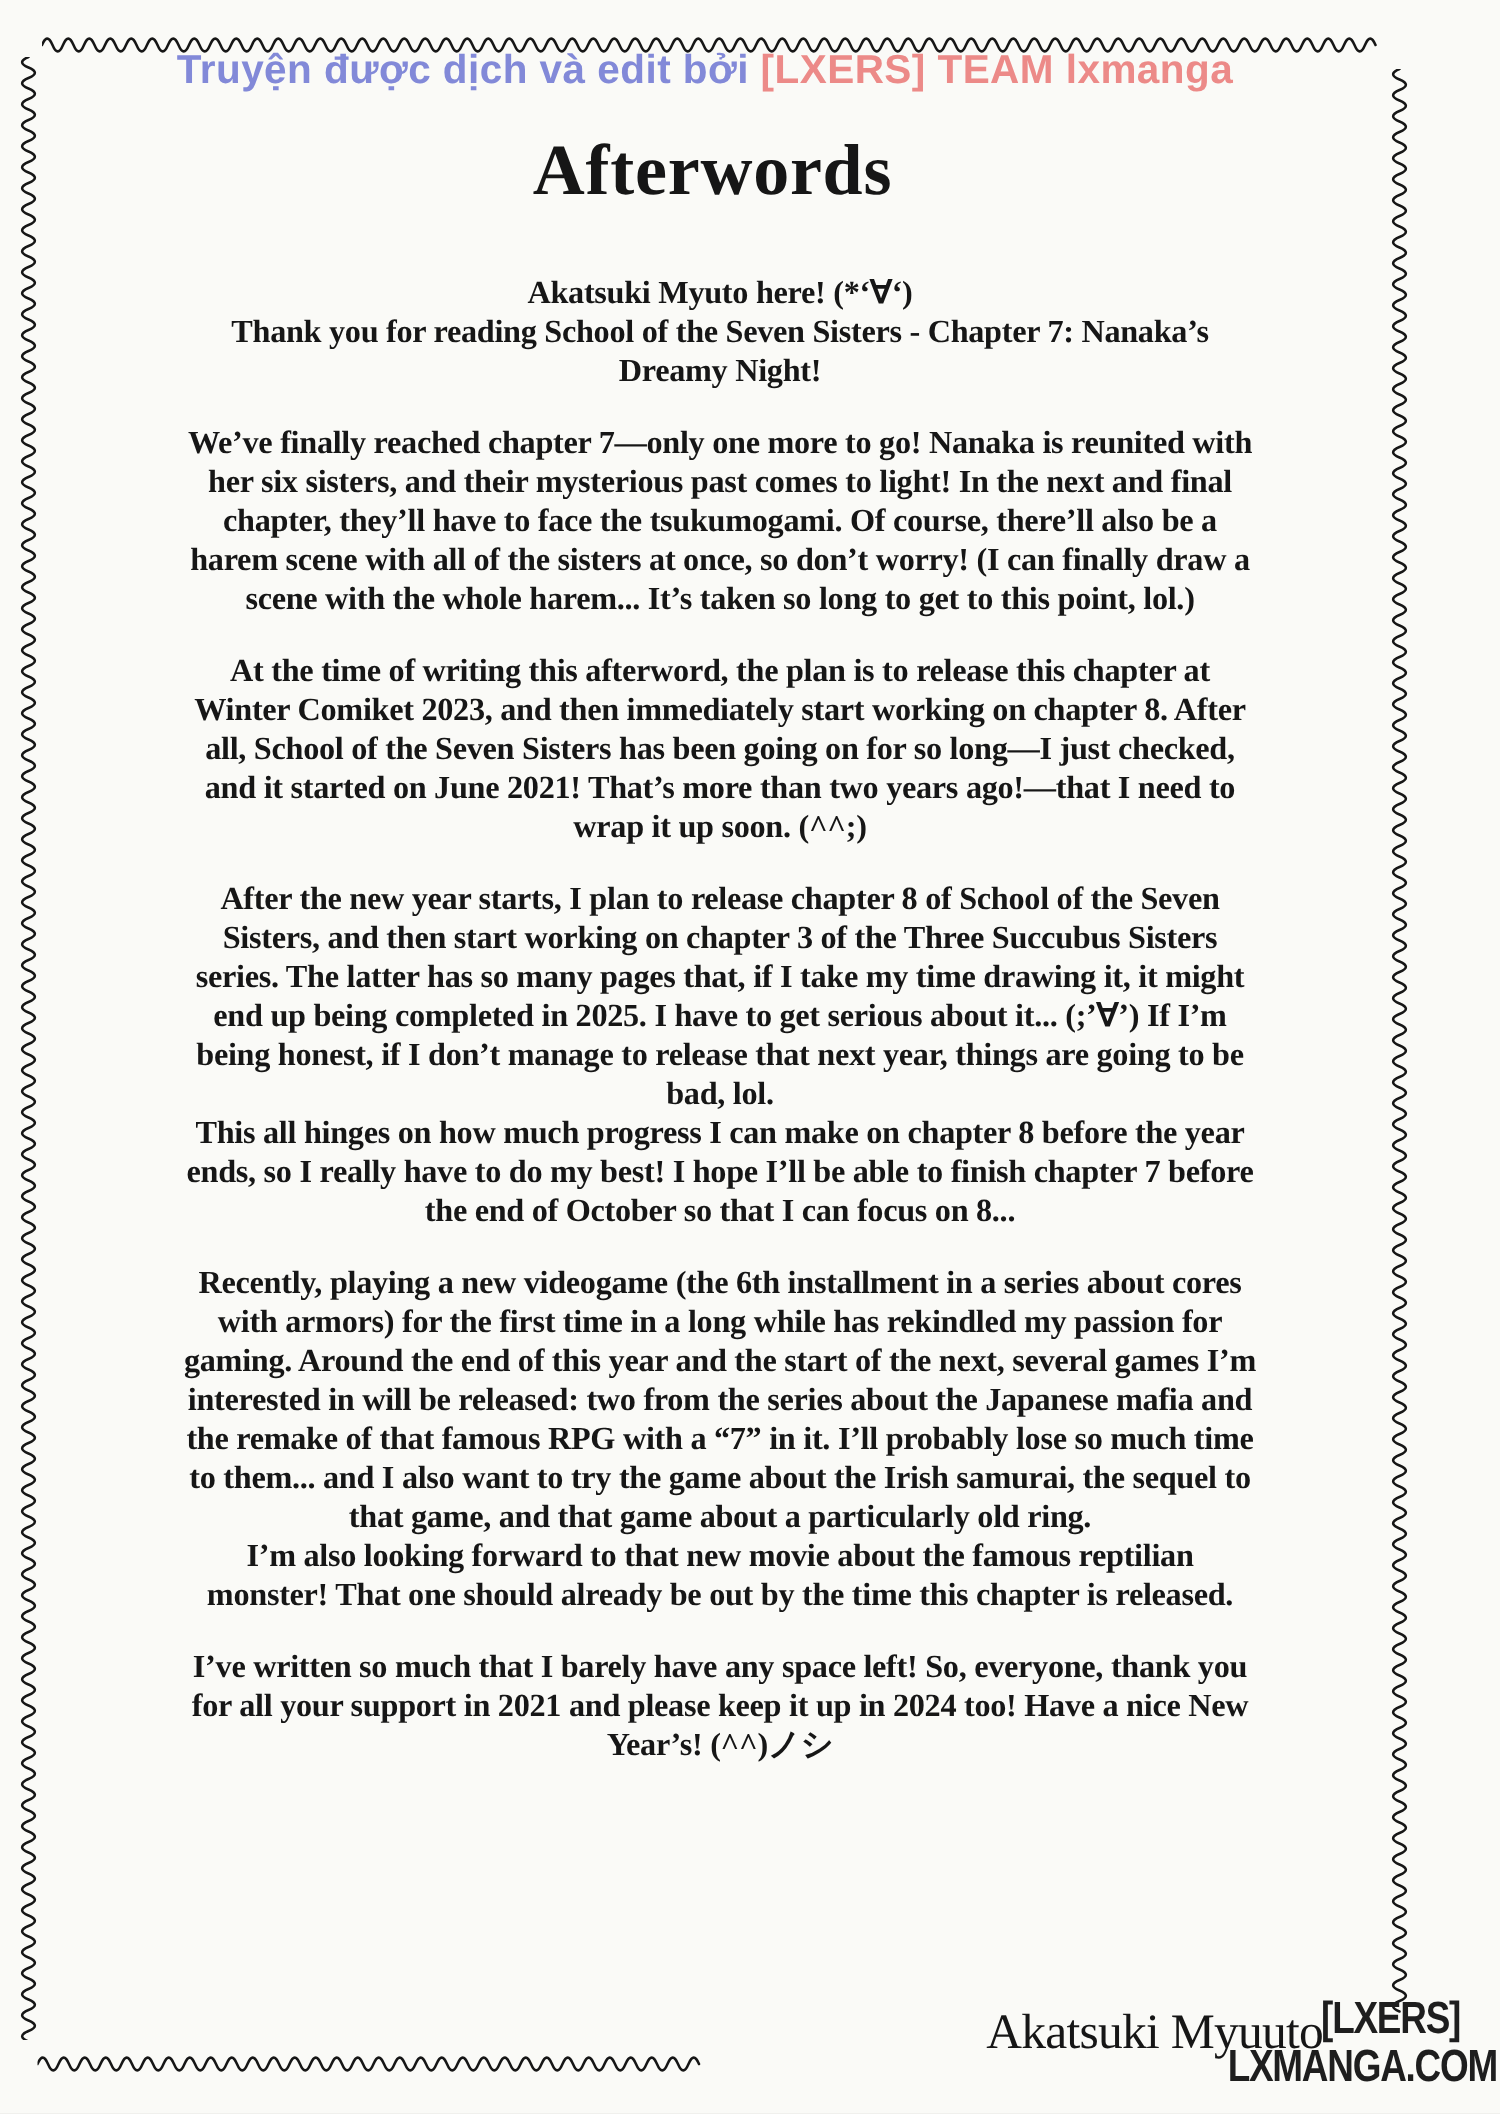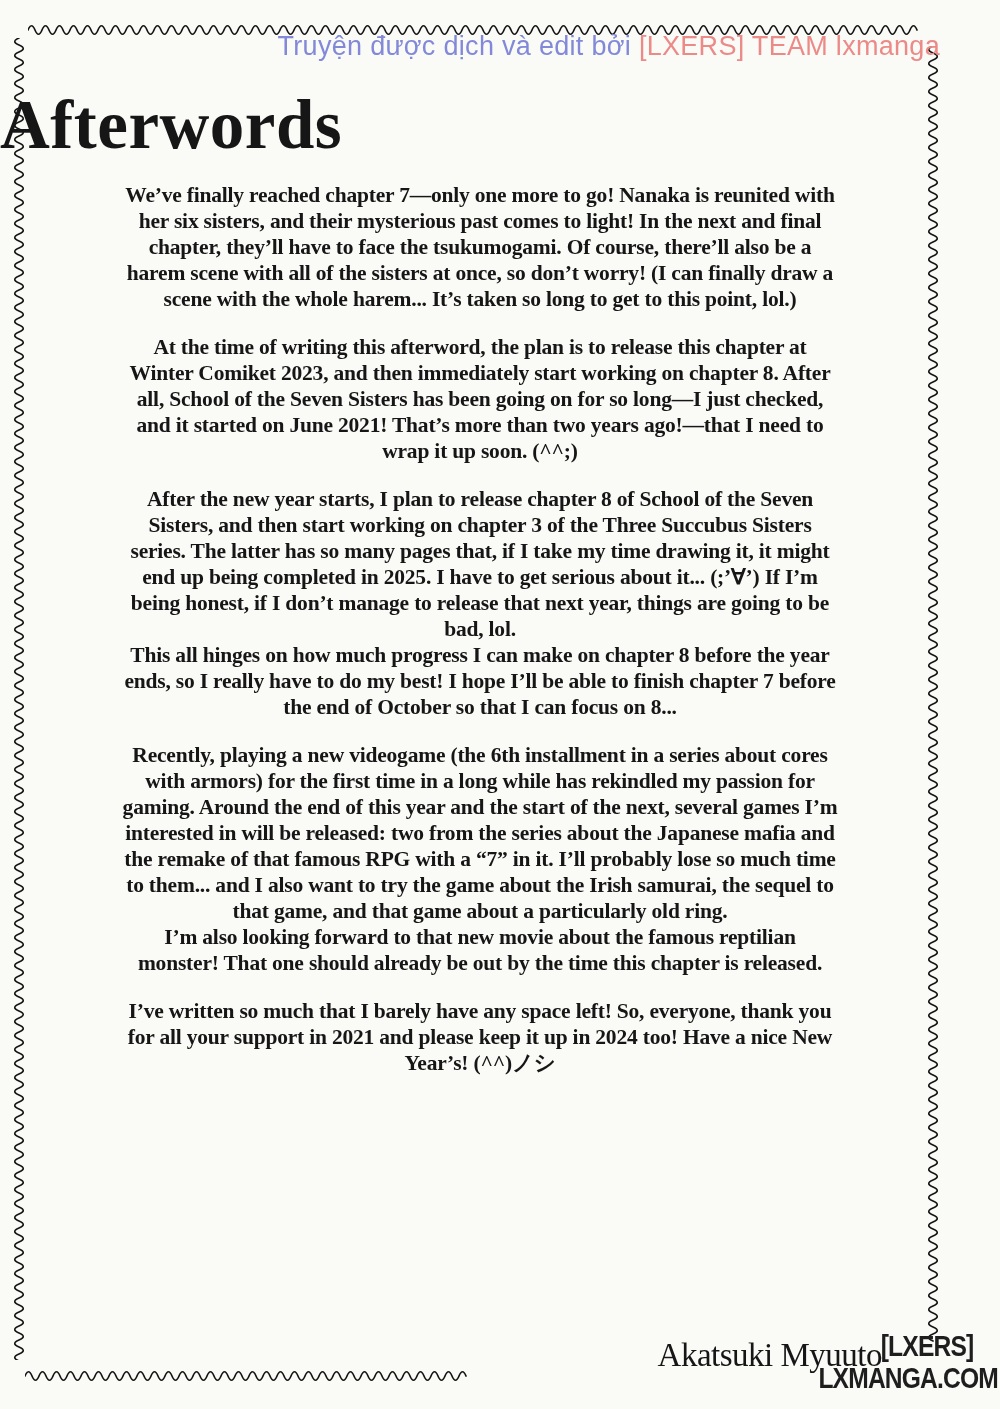--- a/index.html
+++ b/index.html
@@ -10,32 +10,33 @@
     background:var(--paper,#fafaf7);
     font-family:"Liberation Serif",serif;
     color:var(--ink,#161616);
     overflow:hidden;
   }
   .border{position:absolute;}
   .border path{fill:none;stroke:var(--ink,#161616);stroke-width:1.7;stroke-linecap:round;}
 
   .wm{
     position:absolute;top:30px;left:0;width:940px;
-    text-align:right;
+    text-align:center;
     font-family:"Liberation Sans",sans-serif;
-    font-weight:normal;font-size:27px;line-height:33px;
+    font-weight:bold;font-size:27px;line-height:33px;
     letter-spacing:.3px;
     white-space:nowrap;
   }
   .wm-blue{color:var(--wm_blue,#8289d8);}
   .wm-pink{color:var(--wm_pink,#ec8a88);}
 
   .title{
     position:absolute;top:86px;left:0;width:950px;margin:0;
-    font-size:69px;font-weight:bold;letter-spacing:.5px;
+    text-align:center;
+    font-size:48px;font-weight:bold;letter-spacing:.5px;
   }
 
   .body-text{position:absolute;top:182px;left:38px;width:884px;}
   .body-text p{
     margin:0 0 22px;
     text-align:center;
     white-space:pre-line;
     font-weight:bold;
     font-size:21.5px;line-height:26px;
     letter-spacing:-.2px;
@@ -78,20 +79,23 @@
       <path d="M0,8 q3.5,-8.5 7,0 q3.5,8.5 7,0 q3.5,-8.5 7,0 q3.5,8.5 7,0 q3.5,-8.5 7,0 q3.5,8.5 7,0 q3.5,-8.5 7,0 q3.5,8.5 7,0 q3.5,-8.5 7,0 q3.5,8.5 7,0 q3.5,-8.5 7,0 q3.5,8.5 7,0 q3.5,-8.5 7,0 q3.5,8.5 7,0 q3.5,-8.5 7,0 q3.5,8.5 7,0 q3.5,-8.5 7,0 q3.5,8.5 7,0 q3.5,-8.5 7,0 q3.5,8.5 7,0 q3.5,-8.5 7,0 q3.5,8.5 7,0 q3.5,-8.5 7,0 q3.5,8.5 7,0 q3.5,-8.5 7,0 q3.5,8.5 7,0 q3.5,-8.5 7,0 q3.5,8.5 7,0 q3.5,-8.5 7,0 q3.5,8.5 7,0 q3.5,-8.5 7,0 q3.5,8.5 7,0 q3.5,-8.5 7,0 q3.5,8.5 7,0 q3.5,-8.5 7,0 q3.5,8.5 7,0 q3.5,-8.5 7,0 q3.5,8.5 7,0 q3.5,-8.5 7,0 q3.5,8.5 7,0 q3.5,-8.5 7,0 q3.5,8.5 7,0 q3.5,-8.5 7,0 q3.5,8.5 7,0 q3.5,-8.5 7,0 q3.5,8.5 7,0 q3.5,-8.5 7,0 q3.5,8.5 7,0 q3.5,-8.5 7,0 q3.5,8.5 7,0 q3.5,-8.5 7,0 q3.5,8.5 7,0 q3.5,-8.5 7,0 q3.5,8.5 7,0 q3.5,-8.5 7,0 q3.5,8.5 7,0 q3.5,-8.5 7,0 q3.5,8.5 7,0 q3.5,-8.5 7,0 q3.5,8.5 7,0 q3.5,-8.5 7,0 q3.5,8.5 7,0 q3.5,-8.5 7,0"></path>
     </svg>
 
   <header class="wm">
     <div class="wm-line"><span class="wm-blue">Truyện được dịch và edit bởi </span><span class="wm-pink">[LXERS] TEAM lxmanga</span></div>
   </header>
 
   <h1 class="title">Afterwords</h1>
 
   <main class="body-text">
+    <p>Akatsuki Myuto here! (*‘∀‘)
+Thank you for reading School of the Seven Sisters - Chapter 7: Nanaka’s
+Dreamy Night!</p>
     <p>We’ve finally reached chapter 7—only one more to go! Nanaka is reunited with
 her six sisters, and their mysterious past comes to light! In the next and final
 chapter, they’ll have to face the tsukumogami. Of course, there’ll also be a
 harem scene with all of the sisters at once, so don’t worry! (I can finally draw a
 scene with the whole harem... It’s taken so long to get to this point, lol.)</p>
     <p>At the time of writing this afterword, the plan is to release this chapter at
 Winter Comiket 2023, and then immediately start working on chapter 8. After
 all, School of the Seven Sisters has been going on for so long—I just checked,
 and it started on June 2021! That’s more than two years ago!—that I need to
 wrap it up soon. (^^;)</p>

